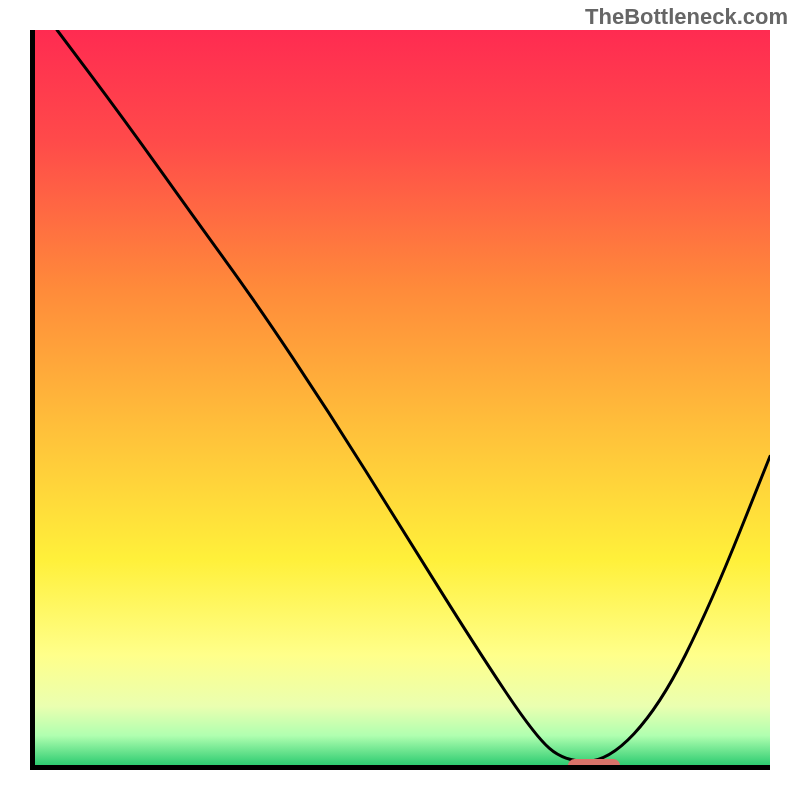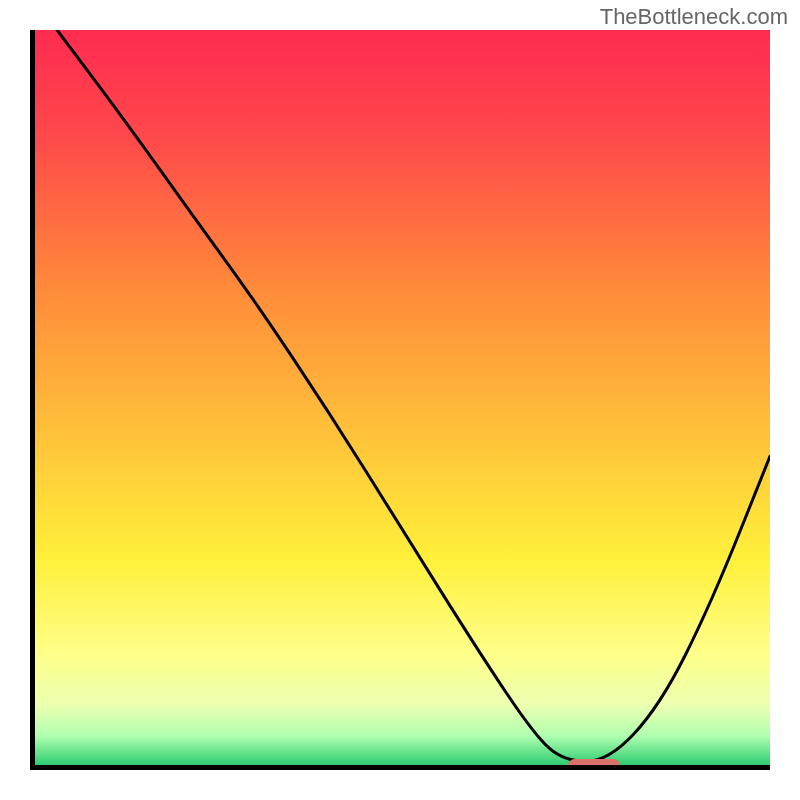--- a/index.html
+++ b/index.html
@@ -8,21 +8,21 @@
     height: 800px;
     background: #ffffff;
     font-family: Arial, sans-serif;
     position: relative;
   }
   .watermark {
     position: absolute;
     top: 4px;
     right: 12px;
     font-size: 22px;
-    font-weight: normal;
+    font-weight: bold;
     color: #666;
     z-index: 10;
   }
   .chart-container {
     position: absolute;
     left: 30px;
     top: 30px;
     width: 740px;
     height: 740px;
     border-left: 5px solid #000;

